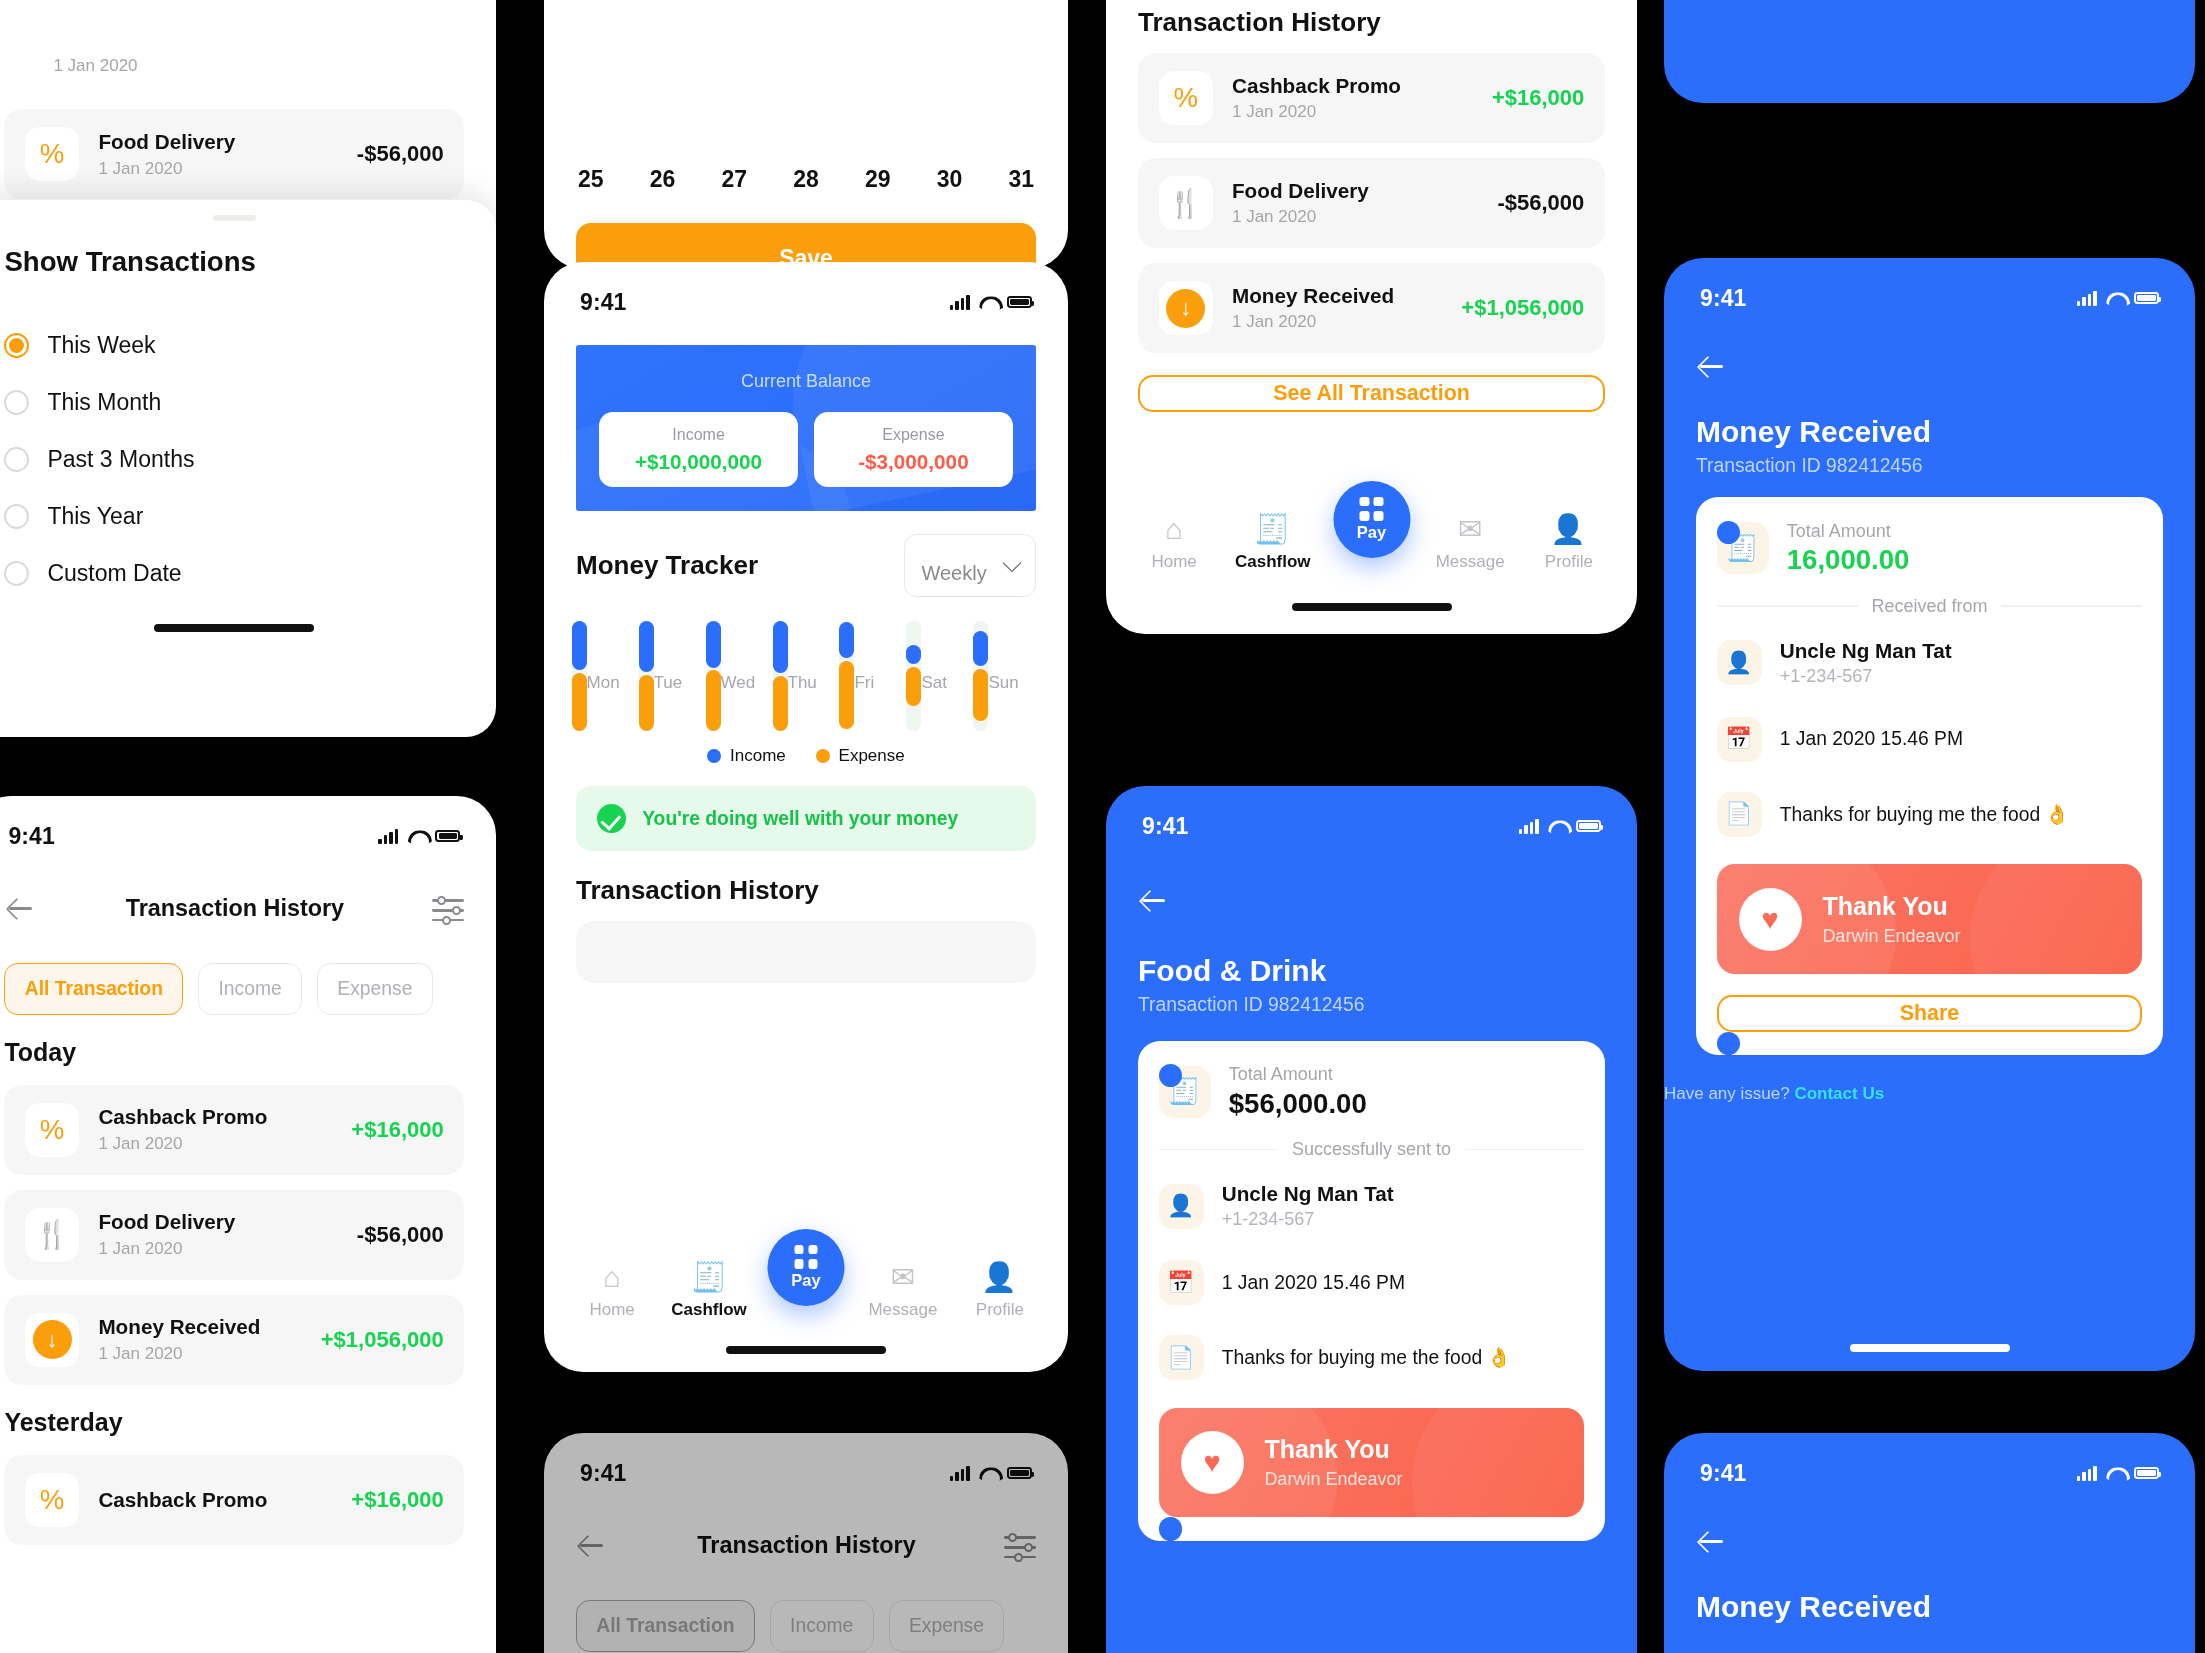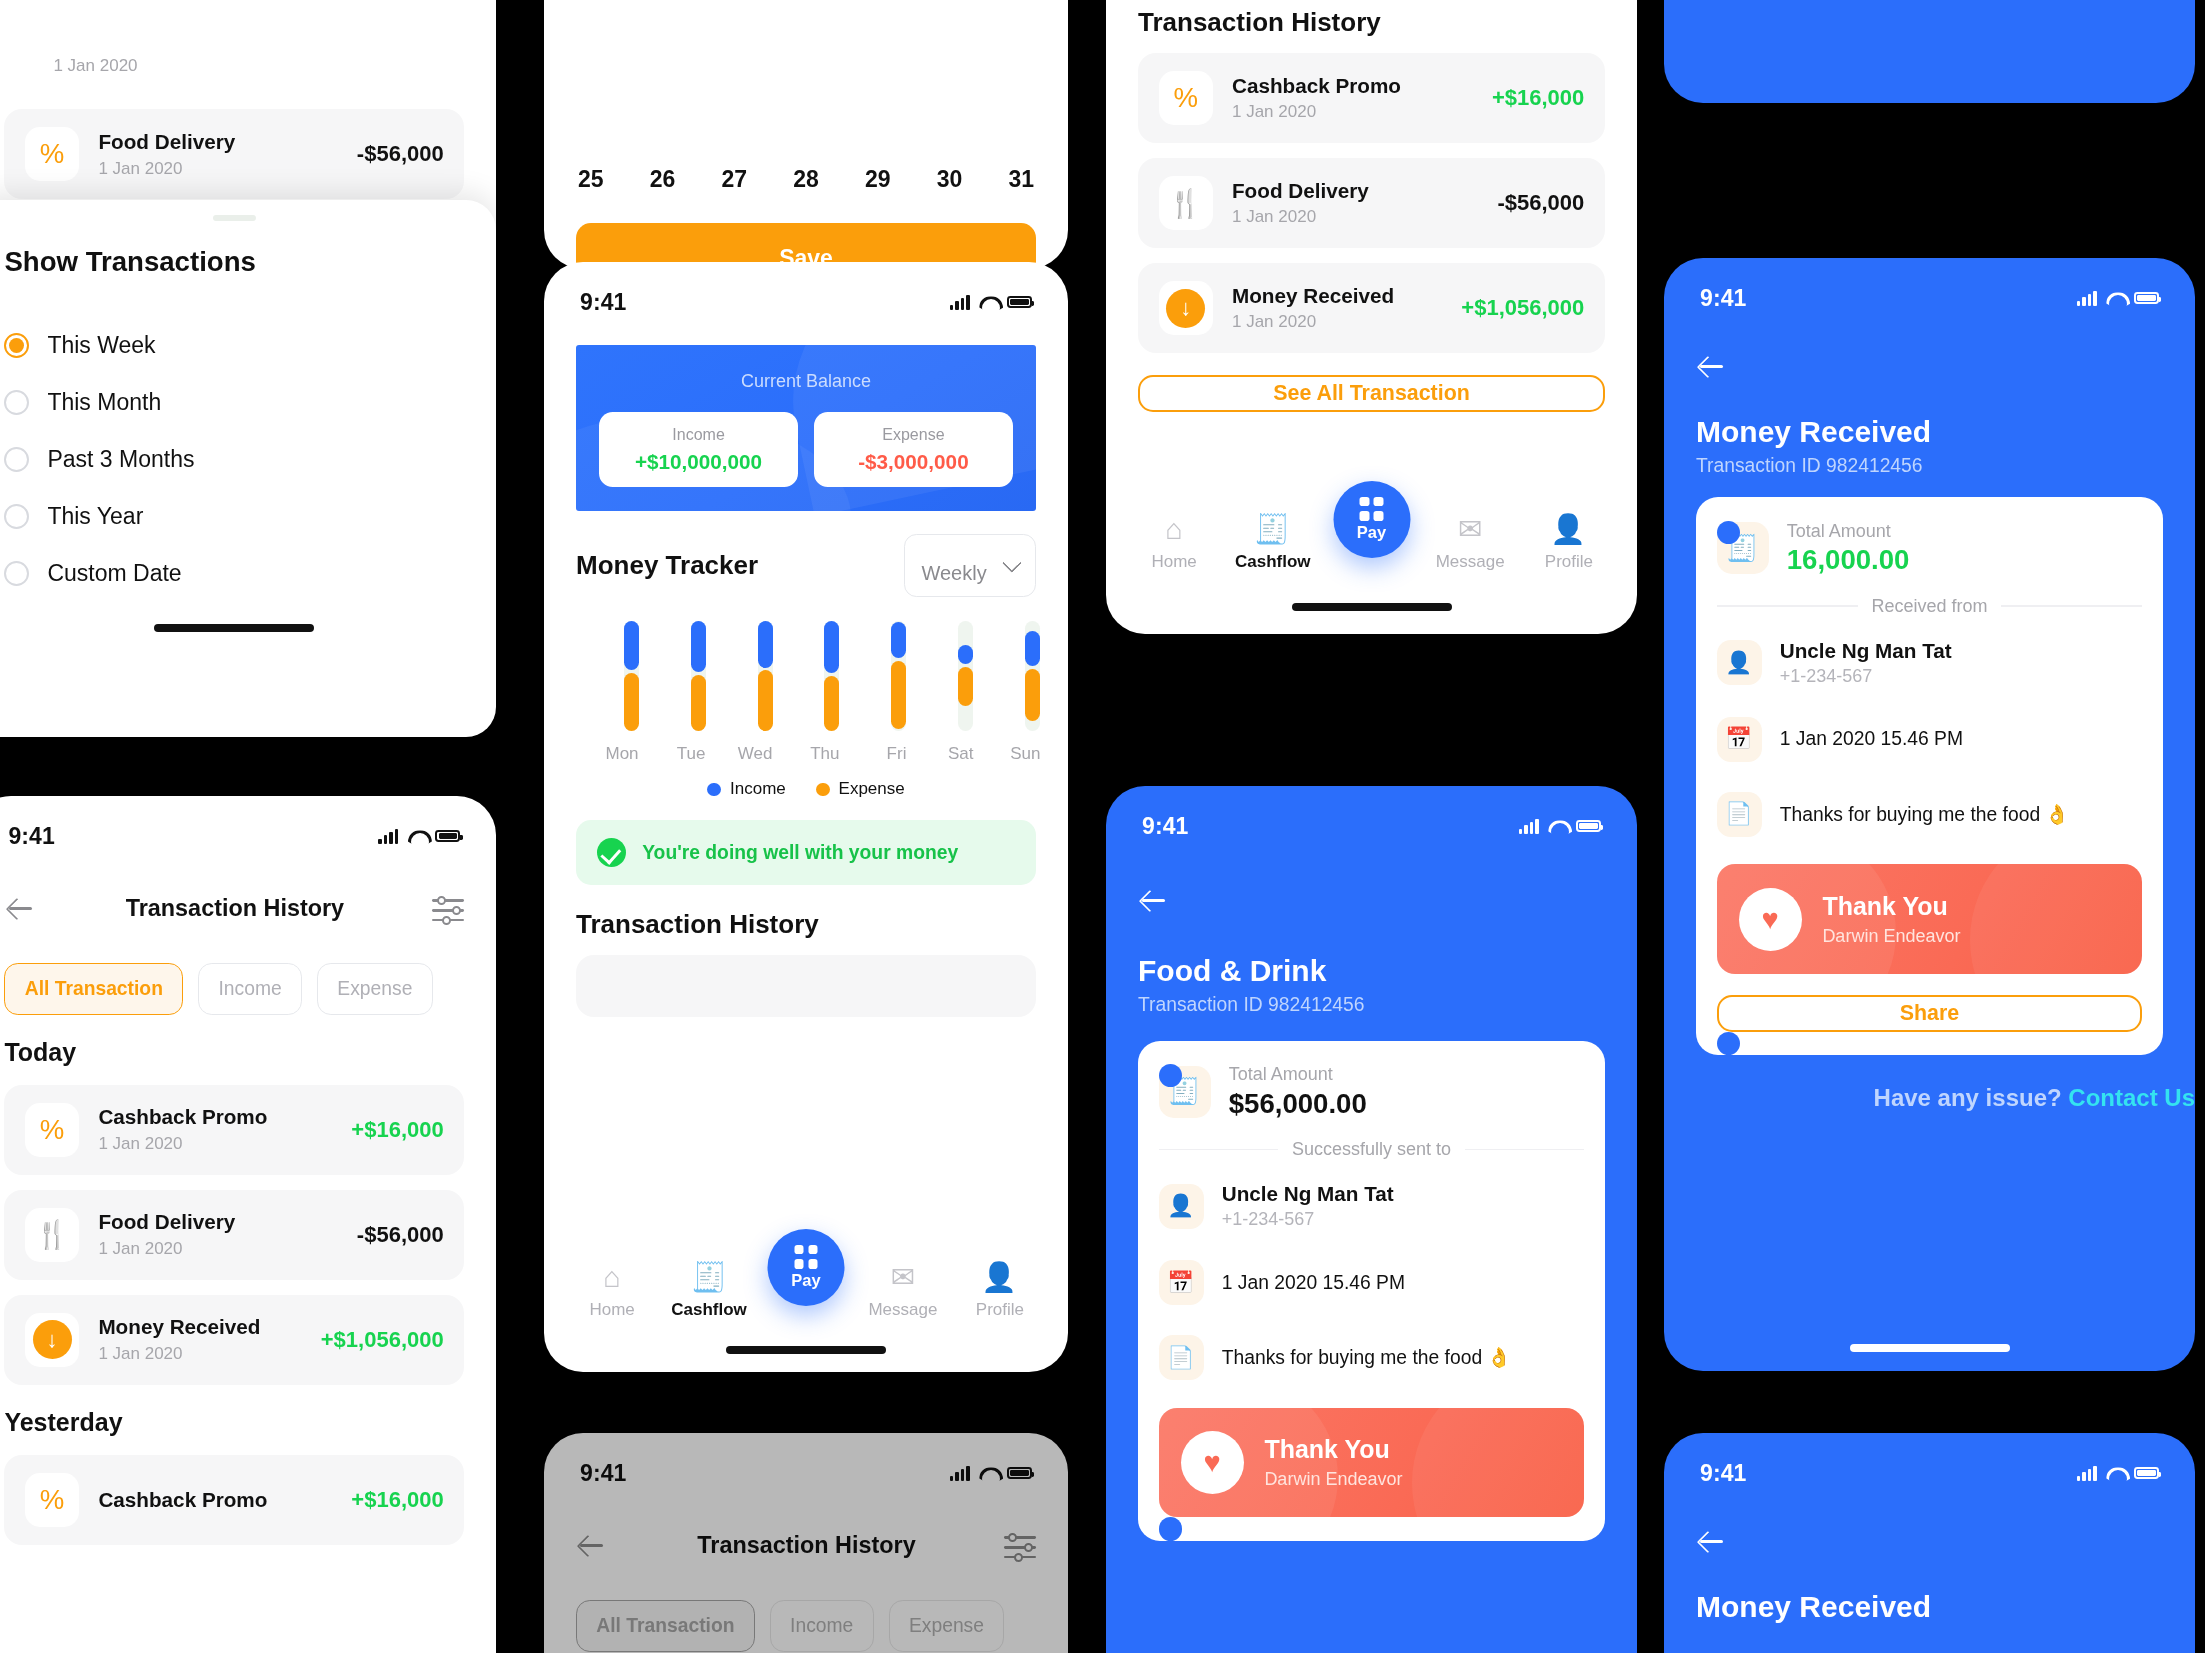--- a/index.html
+++ b/index.html
@@ -119,21 +119,21 @@
   .dropdown{
     display:flex;align-items:center;gap:18px;border:1.4px solid #E6E8EC;border-radius:12.4px;
     padding:11px 16.5px; cursor:pointer;
   }
   .dd-value{ font-size:20px;color:#8A8A8E;margin-top:16px; }
   .chev{ width:13.8px;height:13.8px;border-right:2.8px solid #8A8A8E;border-bottom:2.8px solid #8A8A8E;
          transform:rotate(45deg); margin-top:-5.5px; border-radius:1.4px;}
 
   
   .chart{ display:flex;justify-content:space-between;padding:23.4px 27.6px 0; }
-  .col{ display:flex;flex-direction:column;align-items:flex-end;flex:1; }
+  .col{ display:flex;align-items:center;flex:1; }
   .track{ width:15px;height:110px;background:#EFF5EF;border-radius:9.6px;position:relative;display:flex;flex-direction:column;justify-content:center; }
   .seg-in{ width:15px;background:#2B6EFB;border-radius:9.6px; }
   .seg-ex{ width:15px;background:#FB9E0B;border-radius:9.6px;margin-top:2.8px; }
   .daylab{ font-size:17px;color:#A6A6AB;margin-top:13.8px; }
   .legend{ display:flex;justify-content:center;gap:30px;margin-top:15px; }
   .lg{ display:flex;align-items:center;gap:9px;font-size:17px;color:#111; }
   .dot{ width:13.8px;height:13.8px;border-radius:50%; }
   .dot.blue{background:#2B6EFB} .dot.orange{background:#FB9E0B}
 
   
@@ -211,21 +211,21 @@
   .thanks{
     margin-top:12.4px;border-radius:18px;padding:23.4px 22px;display:flex;align-items:center;gap:20.7px;
     background:linear-gradient(120deg,#FB7765 0%,#FA6A55 60%,#F96047 100%);position:relative;overflow:hidden;
   }
   .thanks::before{content:"";position:absolute;left:-27.6px;top:-34px;width:207px;height:207px;border-radius:50%;background:rgba(255,255,255,.07);}
   .thanks::after{content:"";position:absolute;right:-62px;bottom:-83px;width:234px;height:234px;border-radius:50%;background:rgba(255,255,255,.06);}
   .heart-circle{ width:63px;height:63px;border-radius:50%;background:#fff;display:flex;align-items:center;
                  justify-content:center;font-size:29px;color:#FA6A55;flex:0 0 auto;position:relative;z-index:2;}
   .thanks-t{ font-size:25px;font-weight:700;color:#fff;position:relative;z-index:2; }
   .thanks-s{ font-size:18px;color:#FFE4DE;margin-top:5px;position:relative;z-index:2; }
-  .issue{ text-align:right;font-size:24px;color:#BFD5FE;margin-top:30px;font-weight:bold; }
+  .issue{ text-align:left;font-size:17px;color:#BFD5FE;margin-top:30px; }
   .issue b{ color:#34E3F0; }
 
   
   .cal-row{ display:flex;justify-content:space-between;padding:0 34px; }
   .cal-d{ font-size:23px;font-weight:700;color:#111; }
 </style>
 </head>
 <body>
 
 <div class="stage">

